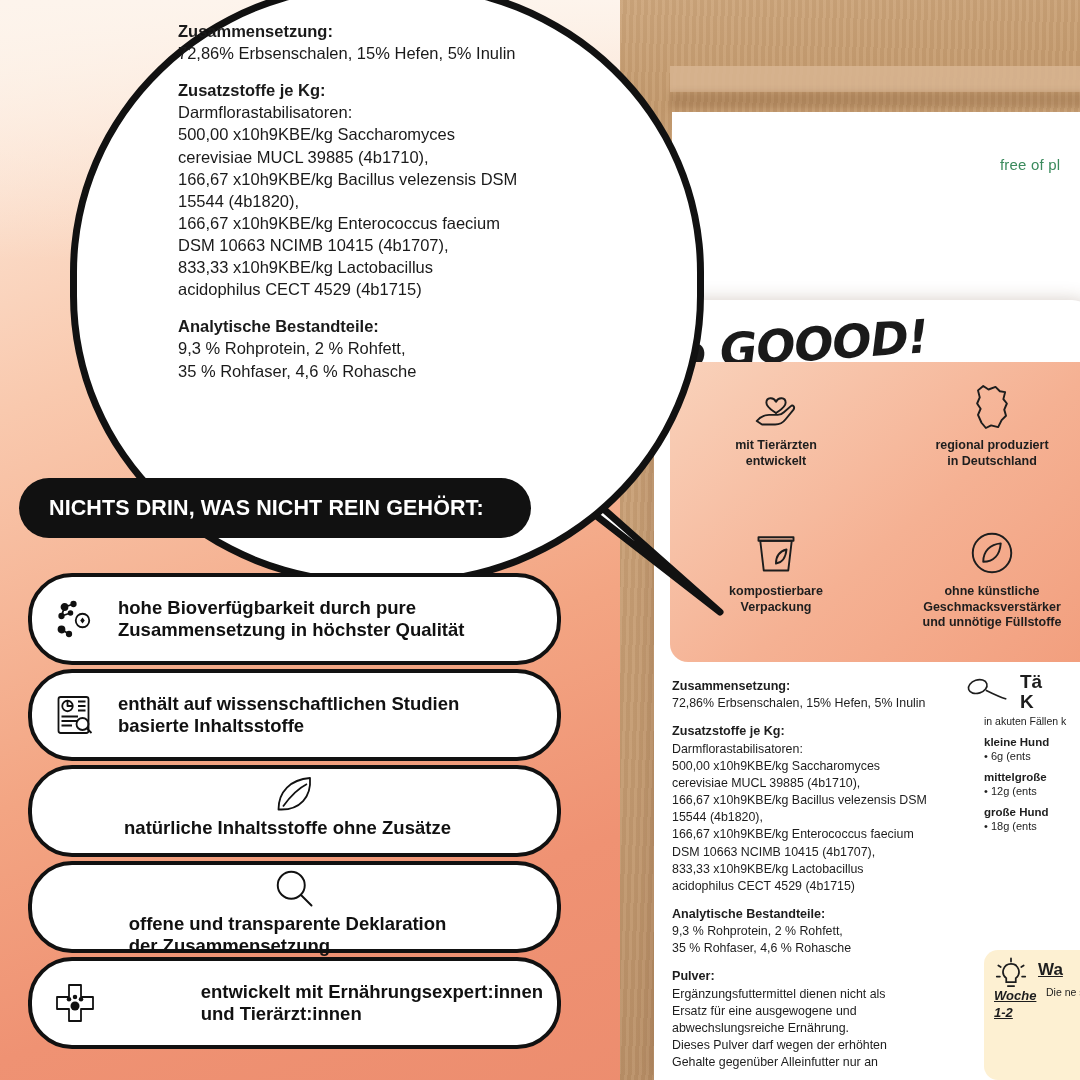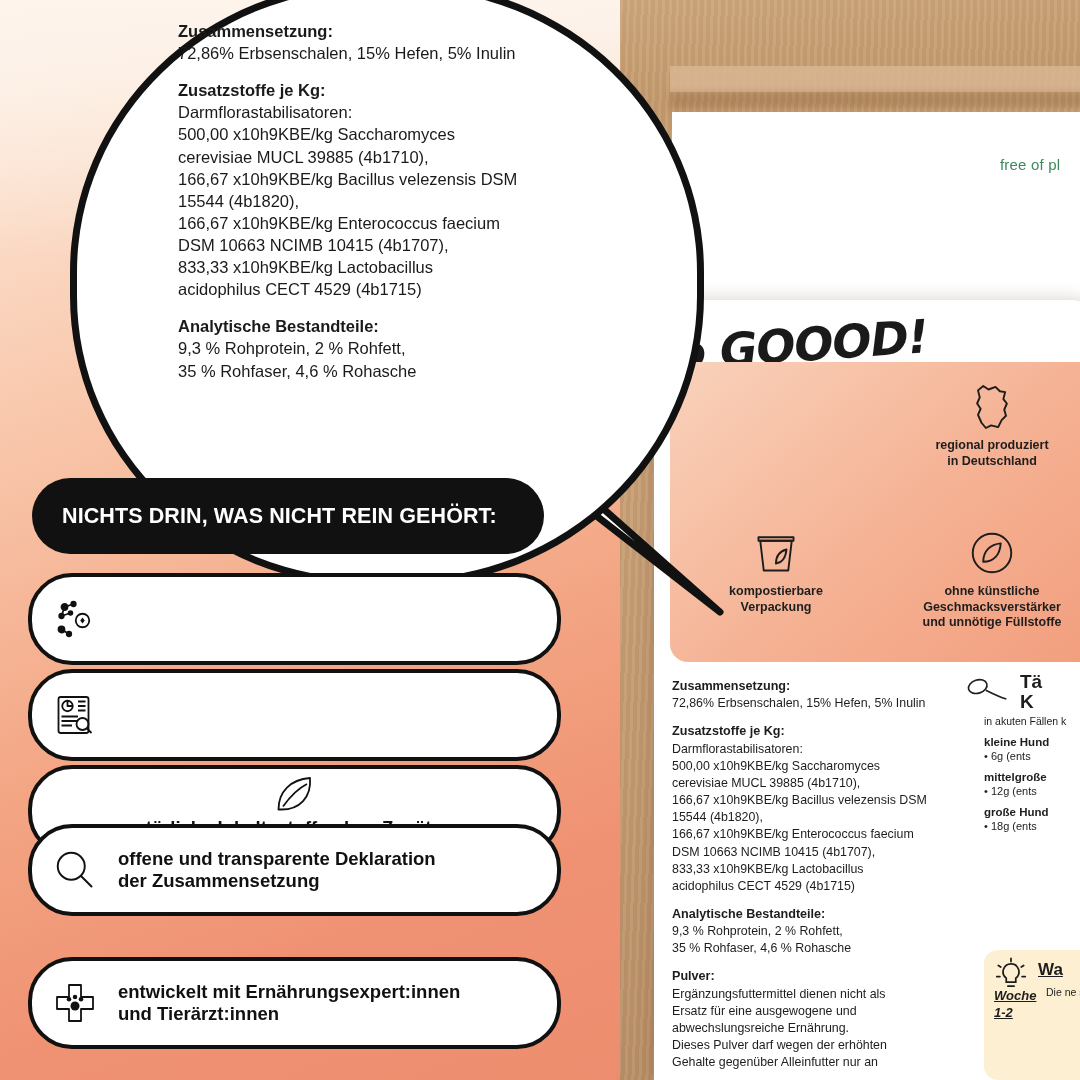--- a/index.html
+++ b/index.html
@@ -46,49 +46,59 @@
   .tip-title{position:absolute;left:54px;top:10px;font-size:17px;font-weight:bold;color:#1d1d1d;text-decoration:underline;}
   .tip-week{position:absolute;left:10px;top:38px;font-size:13px;font-weight:bold;font-style:italic;color:#1d1d1d;line-height:1.3;text-decoration:underline;}
   .tip-text{position:absolute;left:62px;top:36px;width:104px;font-size:10.5px;color:#1d1d1d;line-height:1.3;}
   
   .bubble{position:absolute;left:70px;top:-18px;width:620px;height:630px;}
   .bubble-body{position:absolute;left:0;top:0;width:620px;height:590px;background:#fff;border:7px solid #111;border-radius:300px/290px;}
   .bubble-text{position:absolute;left:108px;top:38px;width:420px;color:#1a1a1a;font-size:16.5px;line-height:1.34;}
   .bubble-text b{font-size:16.5px;}
   .bubble-text .blk{margin-bottom:15px;}
   
-  .banner{position:absolute;left:32px;top:478px;width:512px;height:76px;background:#111;border-radius:40px;
+  .banner{position:absolute;left:19px;top:478px;width:512px;height:60px;background:#111;border-radius:40px;
     display:flex;align-items:center;}
   .banner span{color:#fff;font-size:21.5px;font-weight:bold;padding-left:30px;letter-spacing:.1px;}
   
   .pill{position:absolute;left:28px;width:525px;height:84px;background:#fff;border:4px solid #111;border-radius:44px;
     display:flex;align-items:center;}
   .pill-icon{width:86px;min-width:86px;display:flex;align-items:center;justify-content:center;}
   .pill-icon svg{width:48px;height:48px;}
   .pill-text{font-size:18.5px;font-weight:bold;color:#111;line-height:1.2;padding-right:14px;}
-  .p1{top:573px;} .p2{top:669px;} .p3{top:765px;flex-direction:column;} .p4{top:824px;} .p5{top:957px;}
+  .p1{top:573px;} .p2{top:669px;} .p3{top:765px;flex-direction:column;} .p4{top:861px;flex-direction:column;} .p5{top:957px;justify-content:space-between;}
 </style>
 </head>
 <body>
 
 <div class="bg"></div>
 <div class="bg-top-fade"></div>
 
 <div class="photo">
   <div class="photo-kraft"></div>
   <div class="kraft-top-edge"></div>
   <div class="kraft-shadow"></div>
   <div class="label-white"></div>
   <div class="free-of">free of pl</div>
 
   <div class="label-card">
     <div class="sogood">o GOOOD!</div>
 
     <div class="icon-panel">
 
+      <div class="icon-cell" style="left:6px;top:14px;">
+        <div class="icon-glyph">
+          <svg viewBox="0 0 64 64" fill="none" stroke="#1d1d1d" stroke-width="2.2" stroke-linecap="round" stroke-linejoin="round">
+            <path d="M32 26c-3-6-11-5-11 1 0 5 7 9 11 12 4-3 11-7 11-12 0-6-8-7-11-1z"></path>
+            <path d="M10 48c4-5 9-7 14-7h10c3 0 5-1 7-3l8-7c2-2 5 1 3 4l-9 11c-3 4-7 6-12 6H16z"></path>
+          </svg>
+        </div>
+        <div>mit Tierärzten</div>
+        <div>entwickelt</div>
+      </div>
 
       <div class="icon-cell" style="left:222px;top:14px;">
         <div class="icon-glyph">
           <svg viewBox="0 0 64 64" fill="none" stroke="#1d1d1d" stroke-width="2.2" stroke-linejoin="round">
             <path d="M22 8l6 4 8-3 5 5 6 1-2 8 4 5-3 7 2 7-5 5-4 8-8-2-6 3-5-6-4-9 3-7-4-6 3-7-2-8z"></path>
           </svg>
         </div>
         <div>regional produziert</div>
         <div>in Deutschland</div>
       </div>
@@ -228,33 +238,41 @@
         <path d="M42 30l3 4-3 4-3-4z" fill="#111" stroke="none"></path>
       <circle cx="18" cy="16" r="4" fill="#111"></circle>
         <circle cx="30" cy="12" r="3" fill="#111"></circle>
       <circle cx="14" cy="28" r="3" fill="#111"></circle>
         <circle cx="26" cy="24" r="2.5" fill="#111"></circle>
       <circle cx="14" cy="46" r="4" fill="#111"></circle>
         <circle cx="24" cy="52" r="3" fill="#111"></circle>
       <path d="M18 16l12-4M18 16l-4 12M14 28l12-4M14 46l10 6"></path>
     </svg>
   </div>
+  <div class="pill-text">
+    <span>hohe Bioverfügbarkeit durch pure</span><br>
+    <span>Zusammensetzung in höchster Qualität</span>
+  </div>
 </div>
 
 <div class="pill p2">
   <div class="pill-icon">
     <svg viewBox="0 0 64 64" fill="none" stroke="#111" stroke-width="2.4" stroke-linejoin="round">
       <rect x="10" y="8" width="40" height="48" rx="3"></rect>
       <circle cx="22" cy="20" r="7"></circle>
         <path d="M22 13v7h7"></path>
       <path d="M36 14h10M36 20h10M36 26h10M14 34h22M14 40h22M14 46h14"></path>
       <circle cx="42" cy="44" r="8"></circle>
         <path d="M48 50l6 6"></path>
     </svg>
   </div>
+  <div class="pill-text">
+    <span>enthält auf wissenschaftlichen Studien</span><br>
+    <span>basierte Inhaltsstoffe</span>
+  </div>
 </div>
 
 <div class="pill p3">
   <div class="pill-icon">
     <svg viewBox="0 0 64 64" fill="none" stroke="#111" stroke-width="2.4" stroke-linejoin="round">
       <path d="M10 54C10 30 26 14 52 12c2 26-14 42-38 42z"></path>
       <path d="M16 50C26 36 36 26 48 20"></path>
     </svg>
   </div>
   <div class="pill-text">

